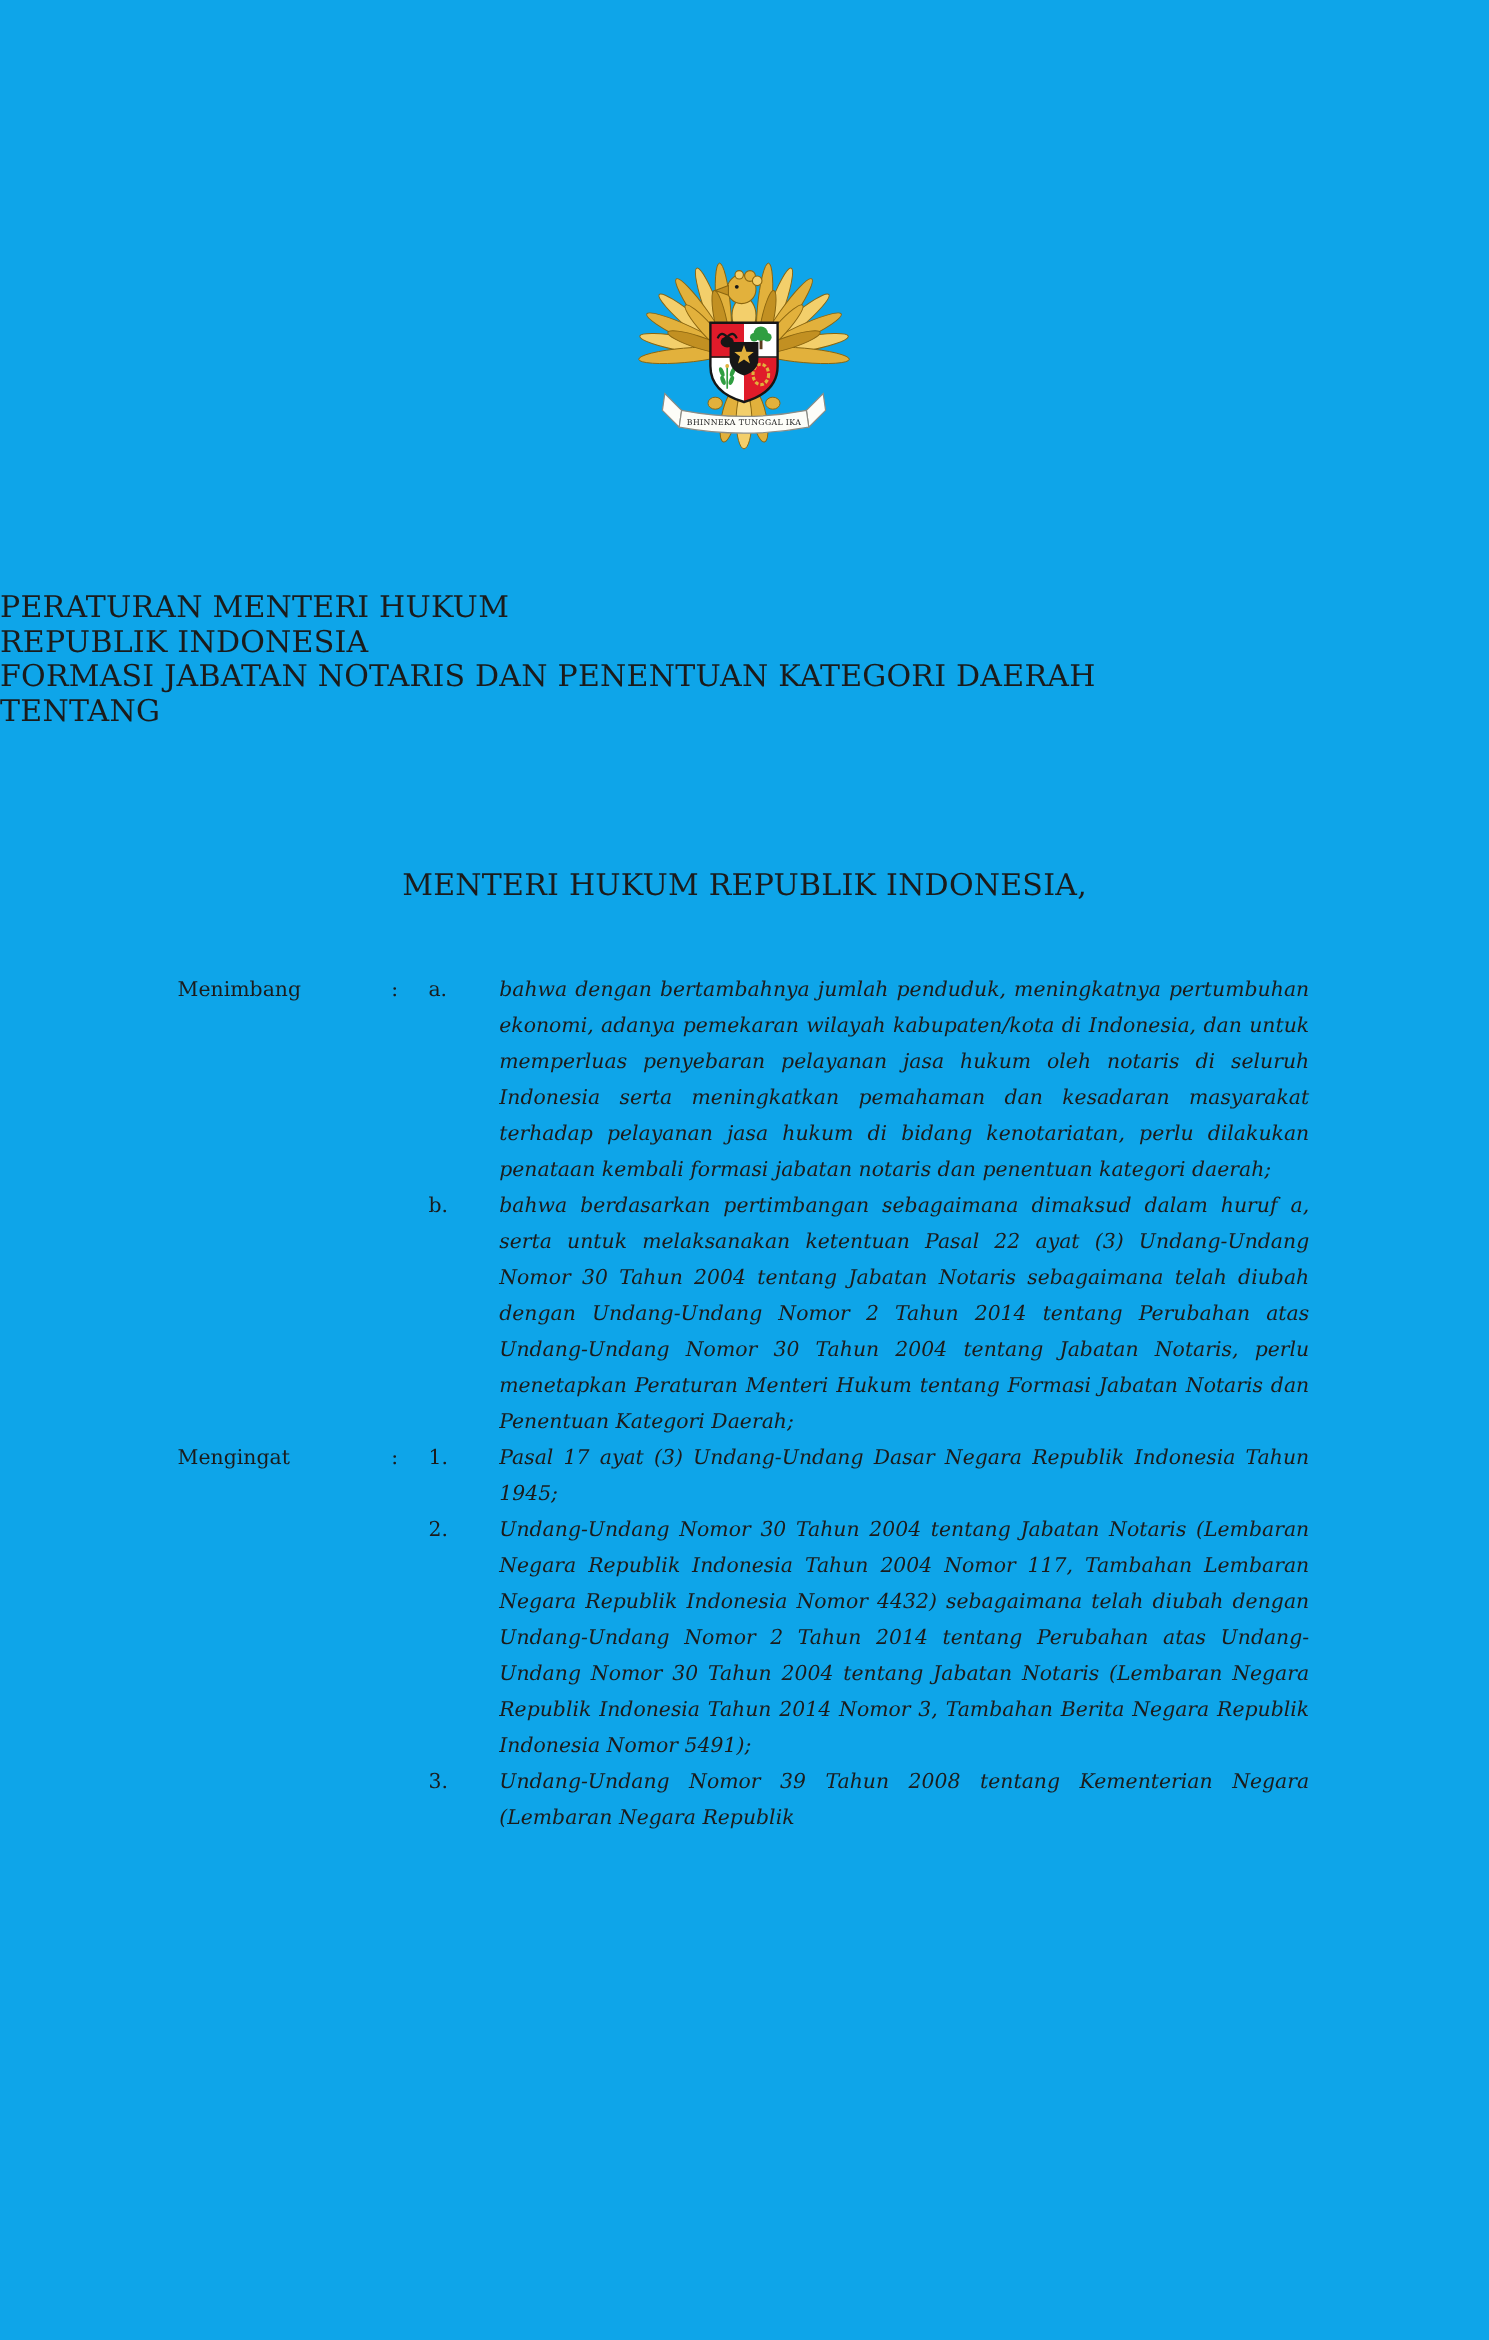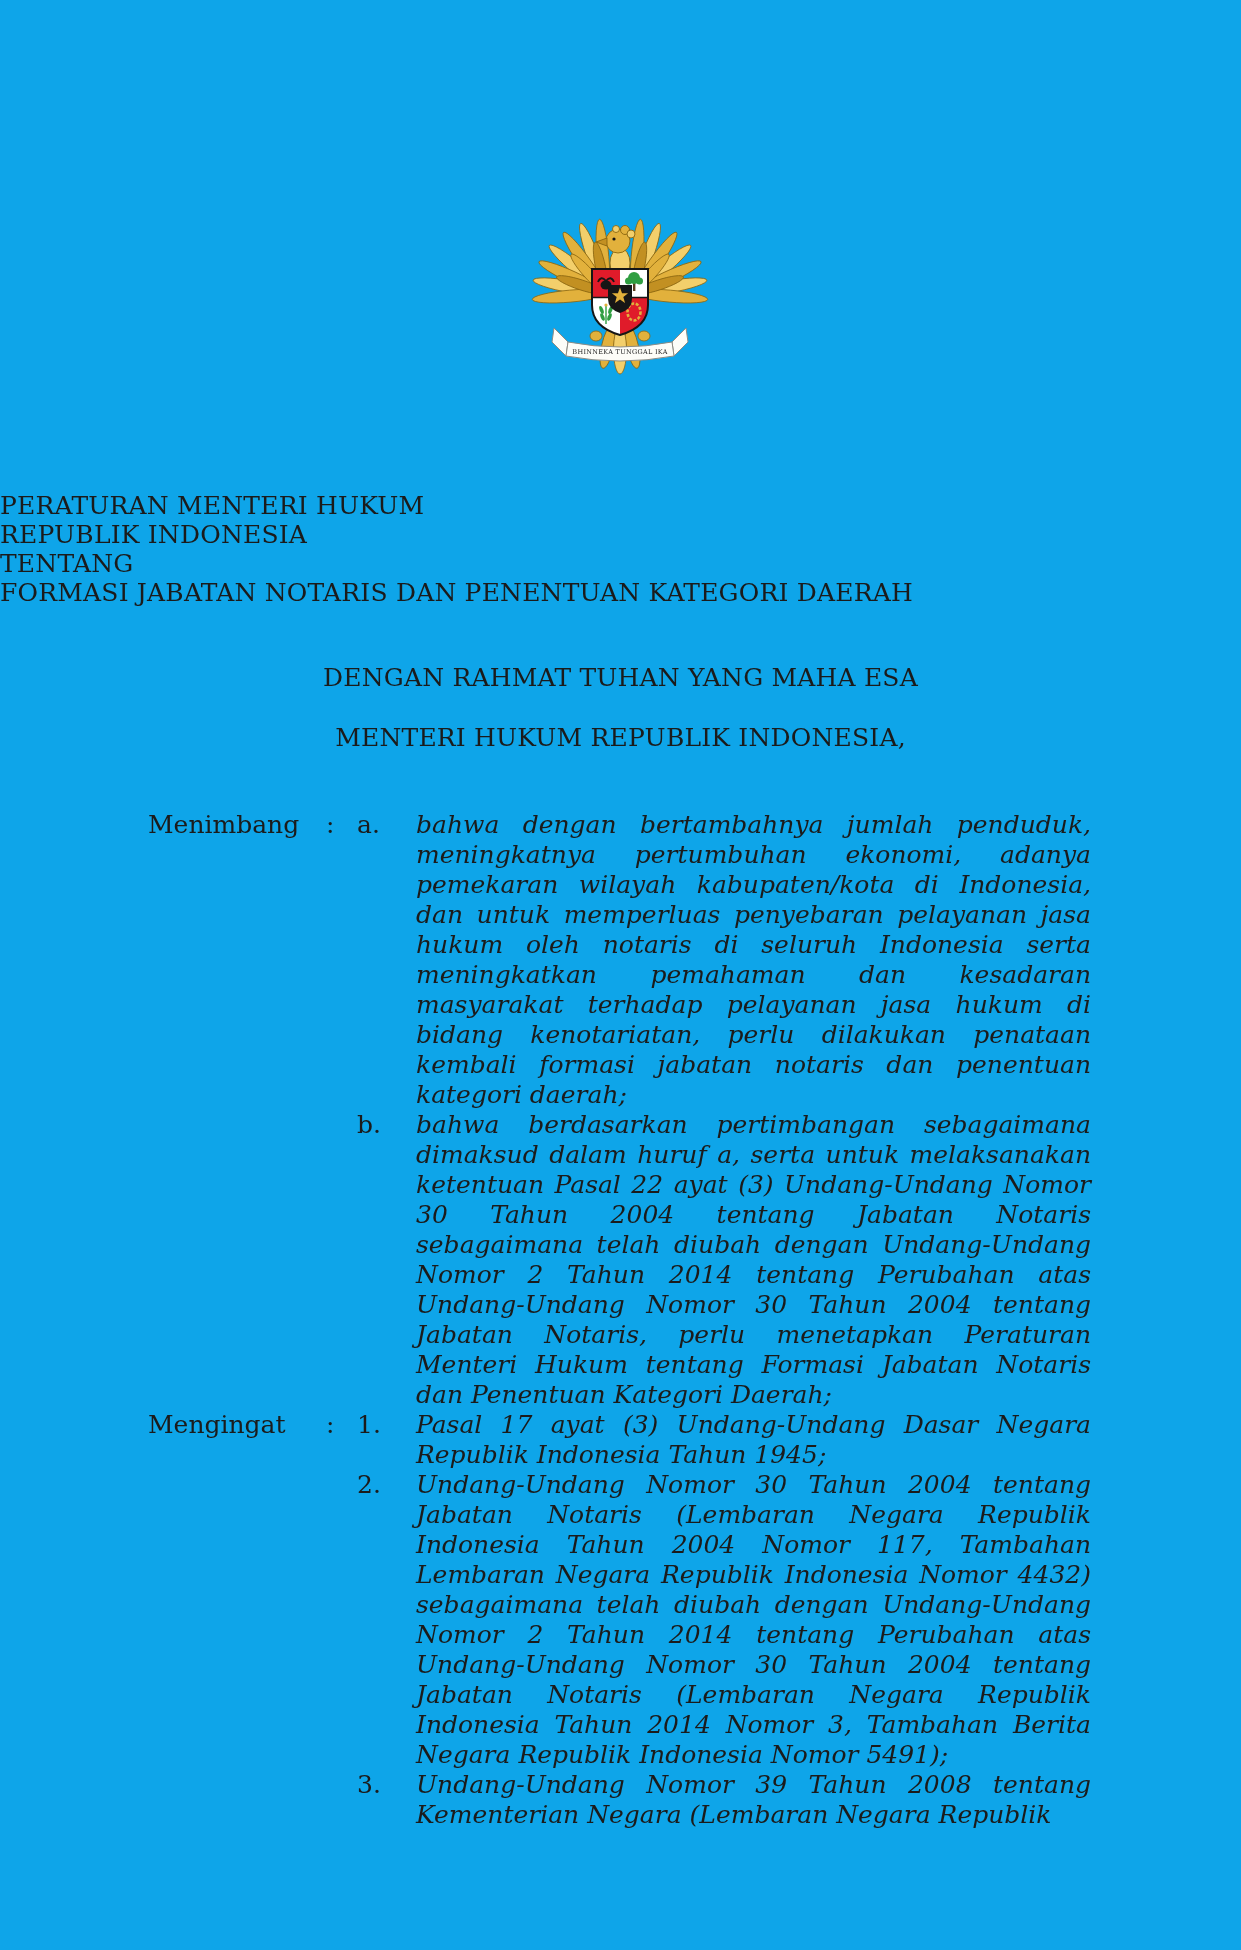--- a/index.html
+++ b/index.html
@@ -60,21 +60,21 @@
     font-size: 25px;
     line-height: 29px;
     letter-spacing: 0.2px;
   }
 
   .content {
     position: absolute;
     top: 810px;
     left: 148px;
     width: 943px;
-    font-size: 25px;
+    font-size: 17px;
     line-height: 30px;
   }
   .section {
     display: grid;
     grid-template-columns: 178px 31px 1fr;
     align-items: start;
   }
   .section + .section { }
   .section-label { white-space: nowrap; }
   .section-colon { }
@@ -195,25 +195,24 @@
 
         <path d="M78 100 L102 100 L102 114 Q102 124 90 128 Q78 124 78 114 Z" fill="#161616"></path>
         <path d="M90 102.5 L92.06 108.17 L98.08 108.37 L93.33 112.08 L95 117.88 L90 114.5 L85 117.88 L86.67 112.08 L81.92 108.37 L87.94 108.17 Z" fill="#e2b13c"></path>
       </g>
     </svg>
   </div>
 
   <div class="title-block">
     <div>PERATURAN MENTERI HUKUM</div>
     <div>REPUBLIK INDONESIA</div>
+    <div>FORMASI JABATAN NOTARIS DAN PENENTUAN KATEGORI DAERAH</div>
     <div>TENTANG</div>
-    <div>FORMASI JABATAN NOTARIS DAN PENENTUAN KATEGORI DAERAH</div>
   </div>
 
-  <div class="invocation">DENGAN RAHMAT TUHAN YANG MAHA ESA</div>
   <div class="authority">MENTERI HUKUM REPUBLIK INDONESIA,</div>
 
   <div class="content">
 
     <div class="section">
       <div class="section-label">Menimbang</div>
       <div class="section-colon">:</div>
       <div class="items">
         <div class="item">
           <div class="item-marker">a.</div>

